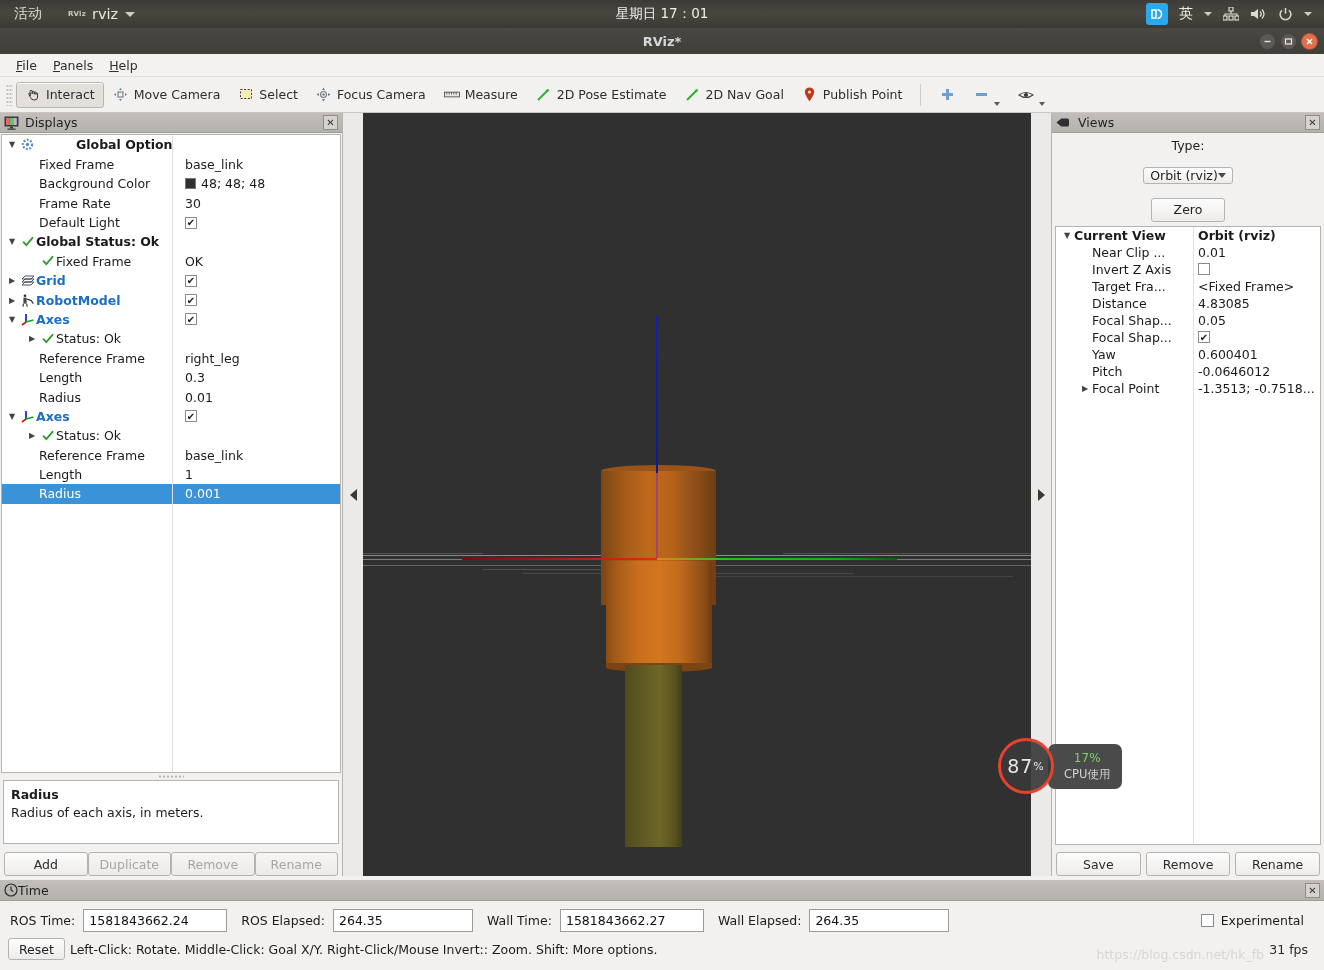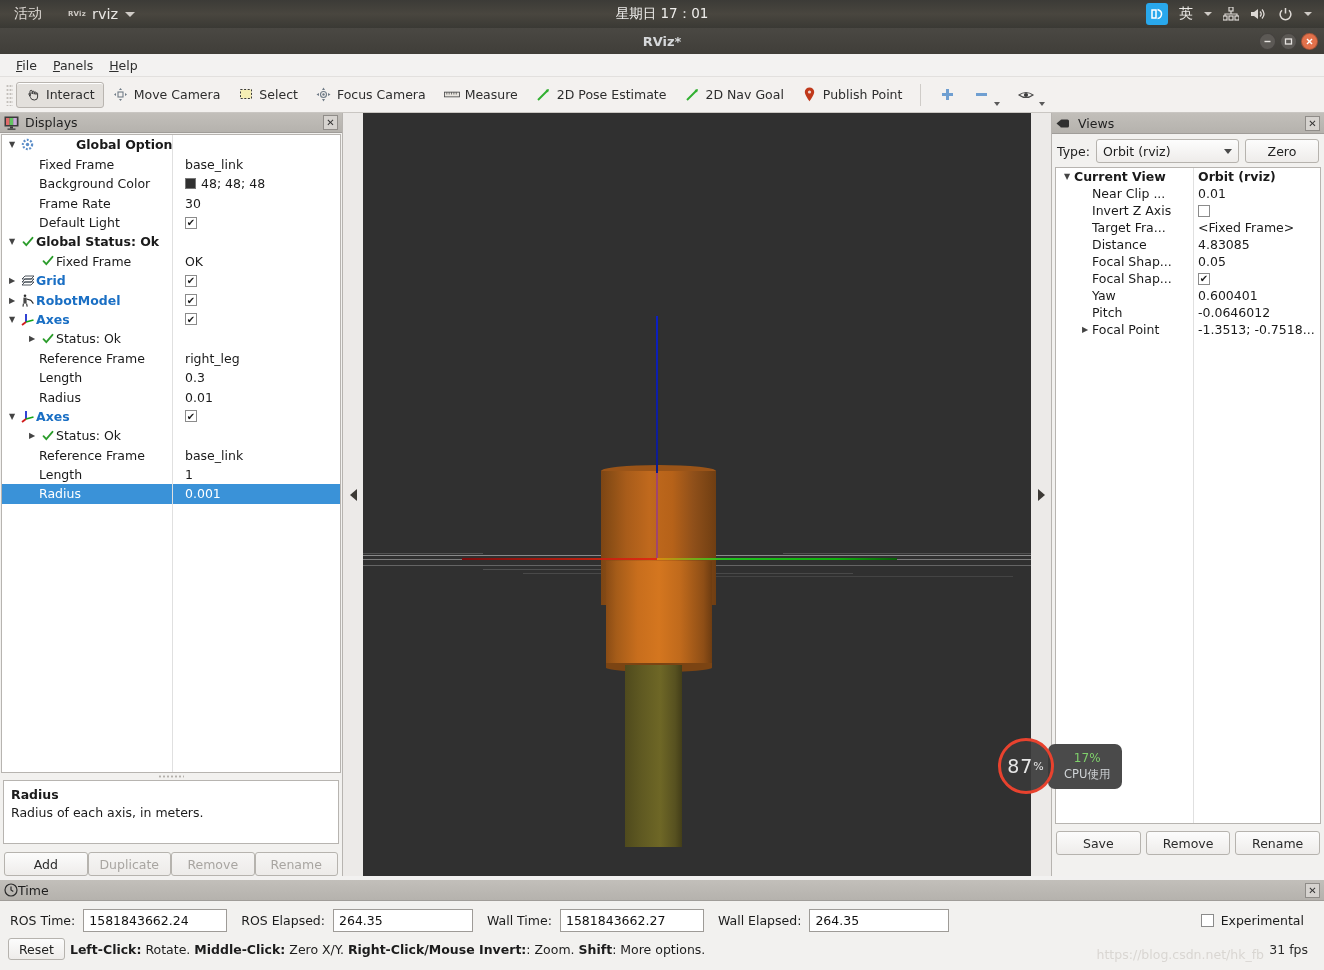--- a/index.html
+++ b/index.html
@@ -155,21 +155,21 @@
     padding: 7px 12px 7px 16px; text-align: center; color: #cfd3d6; }
   .cpu-card .v { color: #7fd06b; font-size: 12px; }
   .cpu-card .l { font-size: 11.5px; margin-top: 2px; }
 
   
   #views-dock {
     position: absolute; top: 113px; left: 1051px; width: 273px; height: 763px;
     background: #f2f1ef; display: flex; flex-direction: column;
     border-left: 1px solid #b7b4b0;
   }
-  .views-typebar { display: flex; align-items: center; gap: 6px; padding: 5px 5px 4px 5px; }
+  .views-typebar { display: flex; align-items: center; gap: 14px; padding: 5px 5px 4px 5px; flex-direction: column; }
   .vt-label { font-size: 12.5px; color: #222; }
   .vt-combo { flex: 1; height: 24px; background: linear-gradient(to bottom,#fdfdfd,#eeecea);
      border: 1px solid #b6b3ae; border-radius: 3px; display:flex; align-items:center;
      padding: 0 6px; font-size: 12.5px; color: #1c1c1c; }
   .vt-combo .cv-caret { margin-left: auto; width:0;height:0;
      border-left:4px solid transparent;border-right:4px solid transparent;border-top:5px solid #4a4a4a;}
   .vt-zero { width: 74px; height: 24px; background: linear-gradient(to bottom,#fcfcfc,#eeecea);
      border:1px solid #b6b3ae; border-radius:3px; font-size:12.5px;
      display:flex;align-items:center;justify-content:center;color:#222;}
   .views-tree { margin: 0 3px; background: #fff; border: 1px solid #b7b4b0;
@@ -192,21 +192,21 @@
   .tfield-label { font-size: 12.5px; color: #1c1c1c; }
   .tfield-input { height: 23px; background: #fff; border: 1px solid #9e9b97;
      font-size: 12.5px; color: #111; padding: 0 5px; display:flex; align-items:center; }
   .exp-wrap { margin-left: auto; display:flex; align-items:center; gap: 7px; margin-right: 14px; }
   .exp-check { width: 13px; height: 13px; border: 1px solid #8b8b8b; background: #fff; }
   .status-row { display:flex; align-items:center; padding: 6px 6px 0 8px; gap: 5px; }
   .reset-btn { height: 22px; padding: 0 10px; background: linear-gradient(to bottom,#fcfcfc,#eeecea);
      border:1px solid #b6b3ae; border-radius:3px; font-size:12.5px; color:#222;
      display:flex;align-items:center; }
   .status-text { font-size: 12.5px; color: #1c1c1c; }
-  .status-text b { font-weight: bold; }
+  .status-text b { font-weight: normal; }
   .fps { margin-left: auto; margin-right: 10px; font-size: 12.5px; color: #2b2b2b; }
   .watermark { position: absolute; right: 60px; bottom: 8px; font-size: 12.5px;
      color: #d9d6d2; white-space: nowrap; }
   svg { display: block; }
 </style>
 </head>
 <body>
 
 <div id="topbar">
   <div class="tb-activities">活动</div>
@@ -865,17 +865,17 @@
     <span class="tfield-label" style="margin-left:6px">Wall Elapsed:</span>
     <div class="tfield-input" style="width:140px">264.35</div>
     <div class="exp-wrap">
       <span class="exp-check"></span>
       <span class="tfield-label">Experimental</span>
     </div>
   </div>
 
   <div class="status-row">
     <div class="reset-btn">Reset</div>
-    <div class="status-text" id="status-text"><b>Left-Click:</b><span> Rotate. </span><b>Middle-Click:</b><span> Zero X/Y. </span><b>Right-Click/Mouse Invert:</b><span>: Zoom. </span><b>Shift</b><span>: More options.</span></div>
+    <div class="status-text" id="status-text"><b>Left-Click:</b><span> Rotate. </span><b>Middle-Click:</b><span> Goal X/Y. </span><b>Right-Click/Mouse Invert:</b><span>: Zoom. </span><b>Shift</b><span>: More options.</span></div>
     <div class="fps">31 fps</div>
   </div>
   <div class="watermark">https://blog.csdn.net/hk_fb</div>
 </div>
 
 </body></html>

